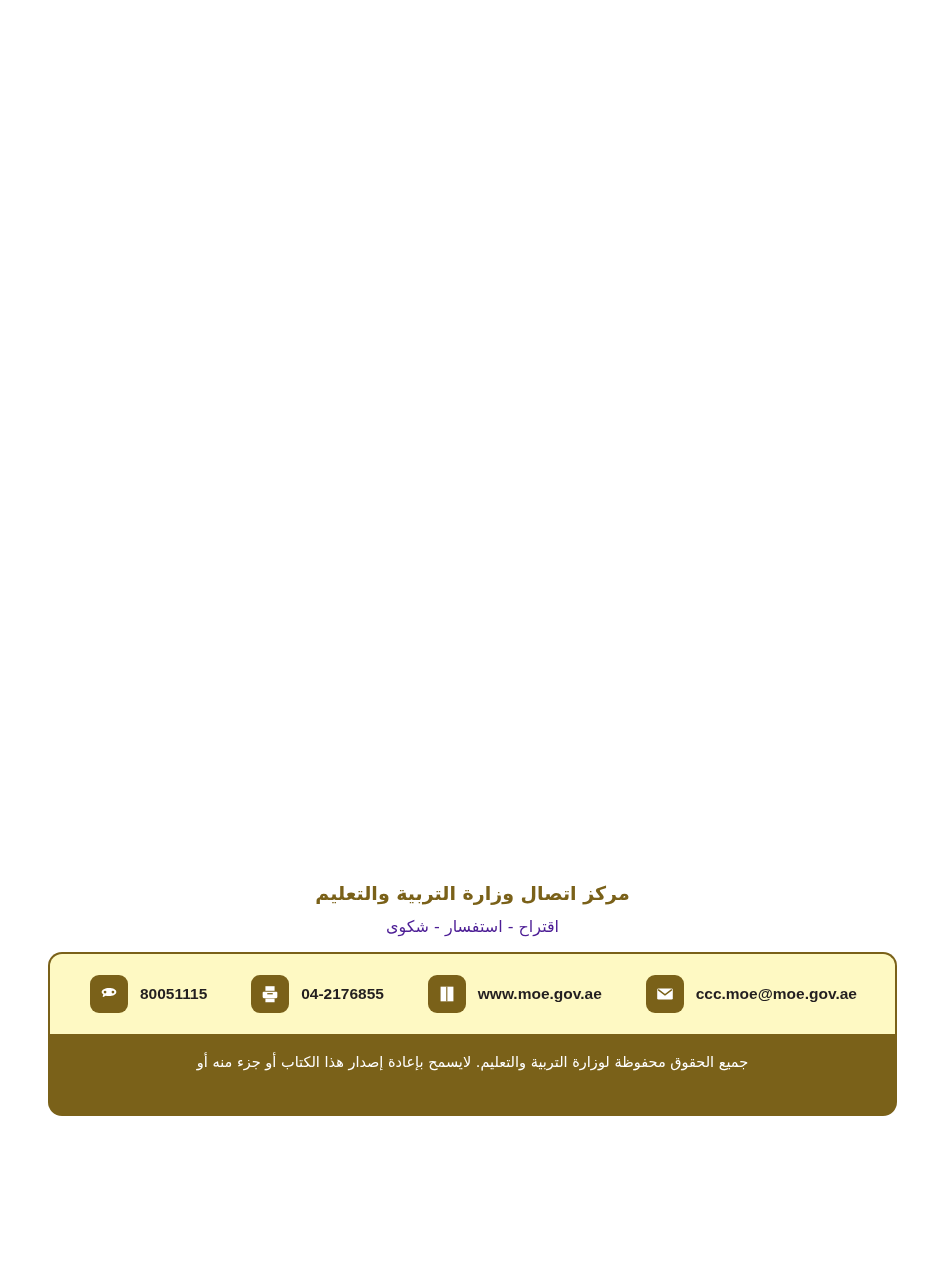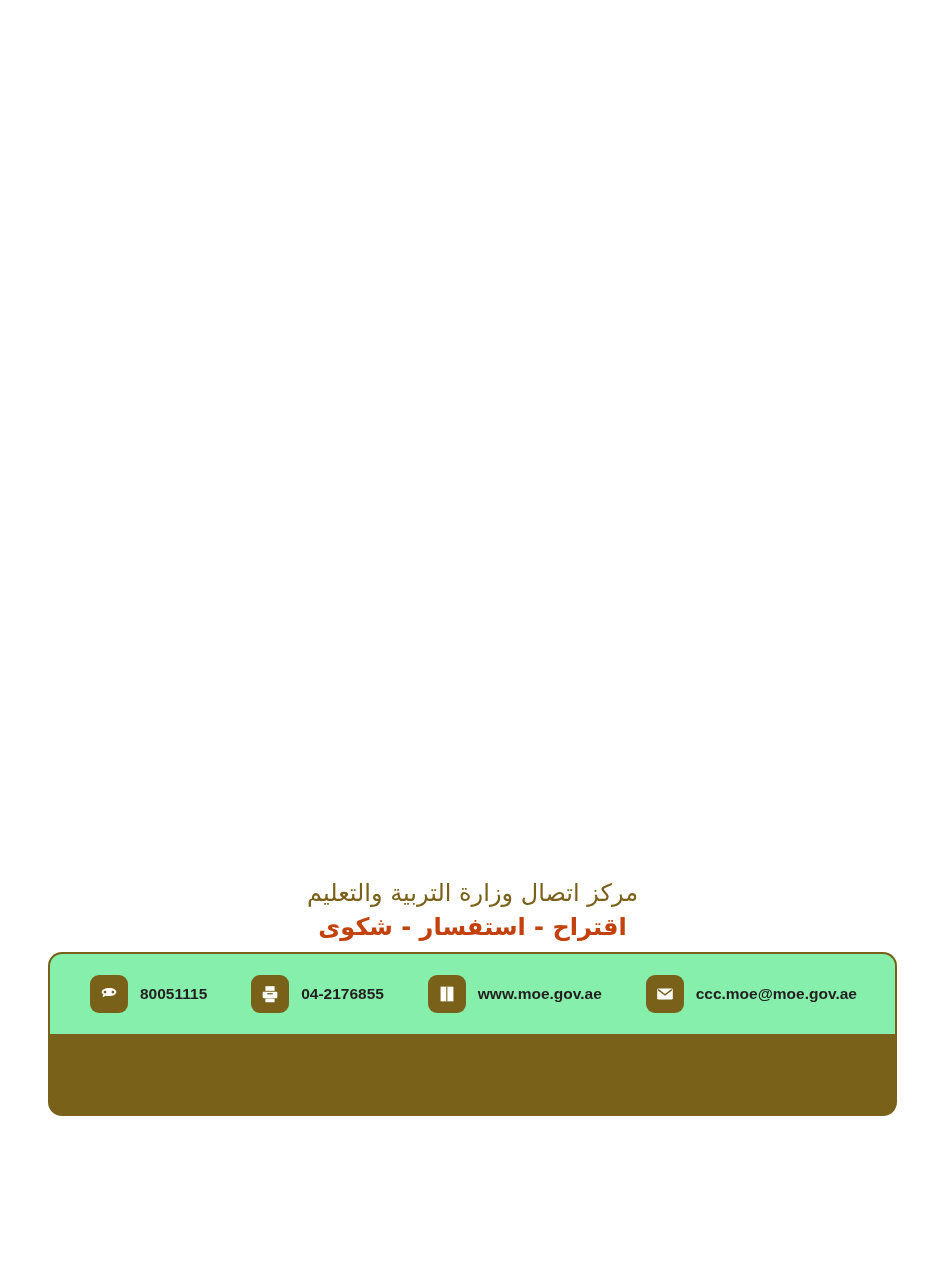--- a/index.html
+++ b/index.html
@@ -25,48 +25,48 @@
   
   .contact-heading-block {
     position: absolute;
     top: 876px;
     left: 0;
     width: 945px;
     text-align: center;
   }
   .contact-heading {
     color: #7a6119;
-    font-size: 24px;
-    font-weight: normal;
+    font-size: 19px;
+    font-weight: bold;
     letter-spacing: 0.2px;
     line-height: 34px;
     direction: rtl;
   }
   .contact-subheading {
-    color: #c2410c;
-    font-size: 24px;
-    font-weight: bold;
+    color: #4c1d95;
+    font-size: 16px;
+    font-weight: normal;
     letter-spacing: 0.2px;
     line-height: 34px;
     direction: rtl;
   }
 
   
   .contact-card {
     position: absolute;
     top: 952px;
     left: 48px;
     width: 849px;
     border: 2px solid #7a6119;
     border-bottom: none;
     border-top-left-radius: 14px;
     border-top-right-radius: 14px;
     box-sizing: border-box;
     height: 82px;
-    background: #86efac;
+    background: #fef9c3;
   }
   .contact-row {
     display: flex;
     flex-direction: row;
     align-items: center;
     justify-content: space-between;
     height: 100%;
     padding: 0 38px 0 40px;
     box-sizing: border-box;
     direction: ltr;
@@ -171,15 +171,16 @@
             <path d="M4.5 7.2 12 13l7.5-5.8" fill="none" stroke="#7a6119" stroke-width="1.6"></path>
           </svg>
         </span>
         <span class="label">ccc.moe@moe.gov.ae</span>
       </div>
 
     </div>
   </div>
 
   <div class="copyright-bar">
+    <div class="copyright-line">جميع الحقوق محفوظة لوزارة التربية والتعليم. لايسمح بإعادة إصدار هذا الكتاب أو جزء منه أو</div>
   </div>
 
 </div>
 
 </body></html>

